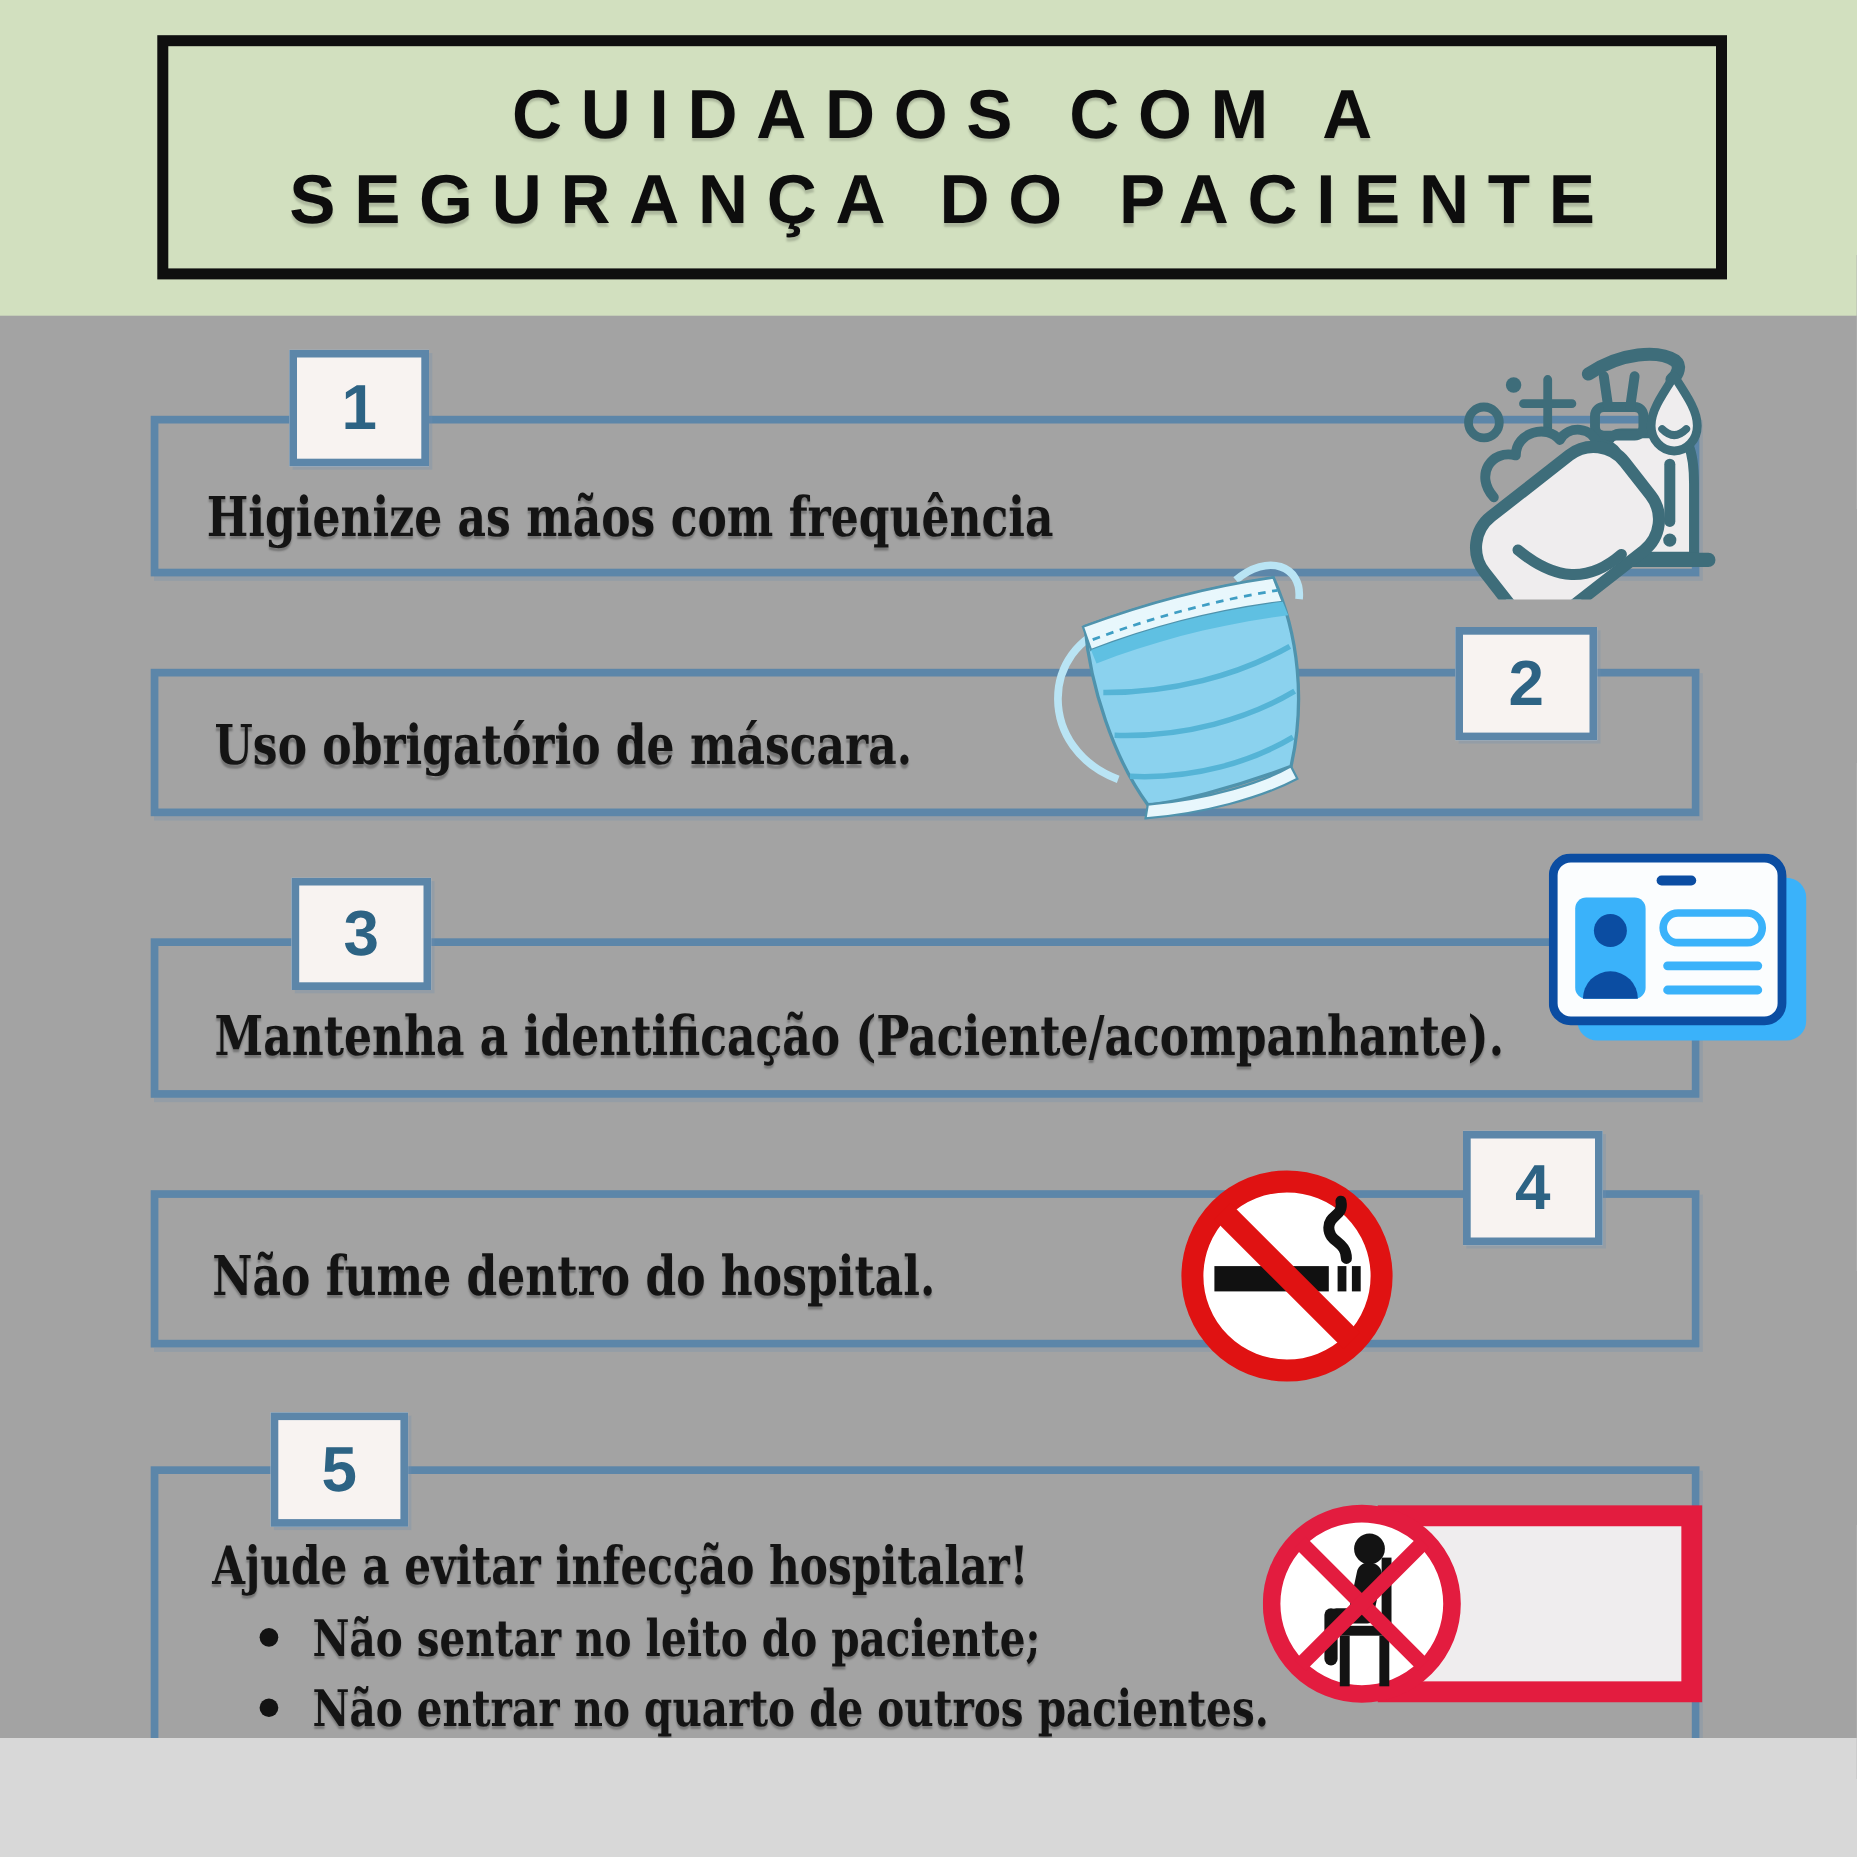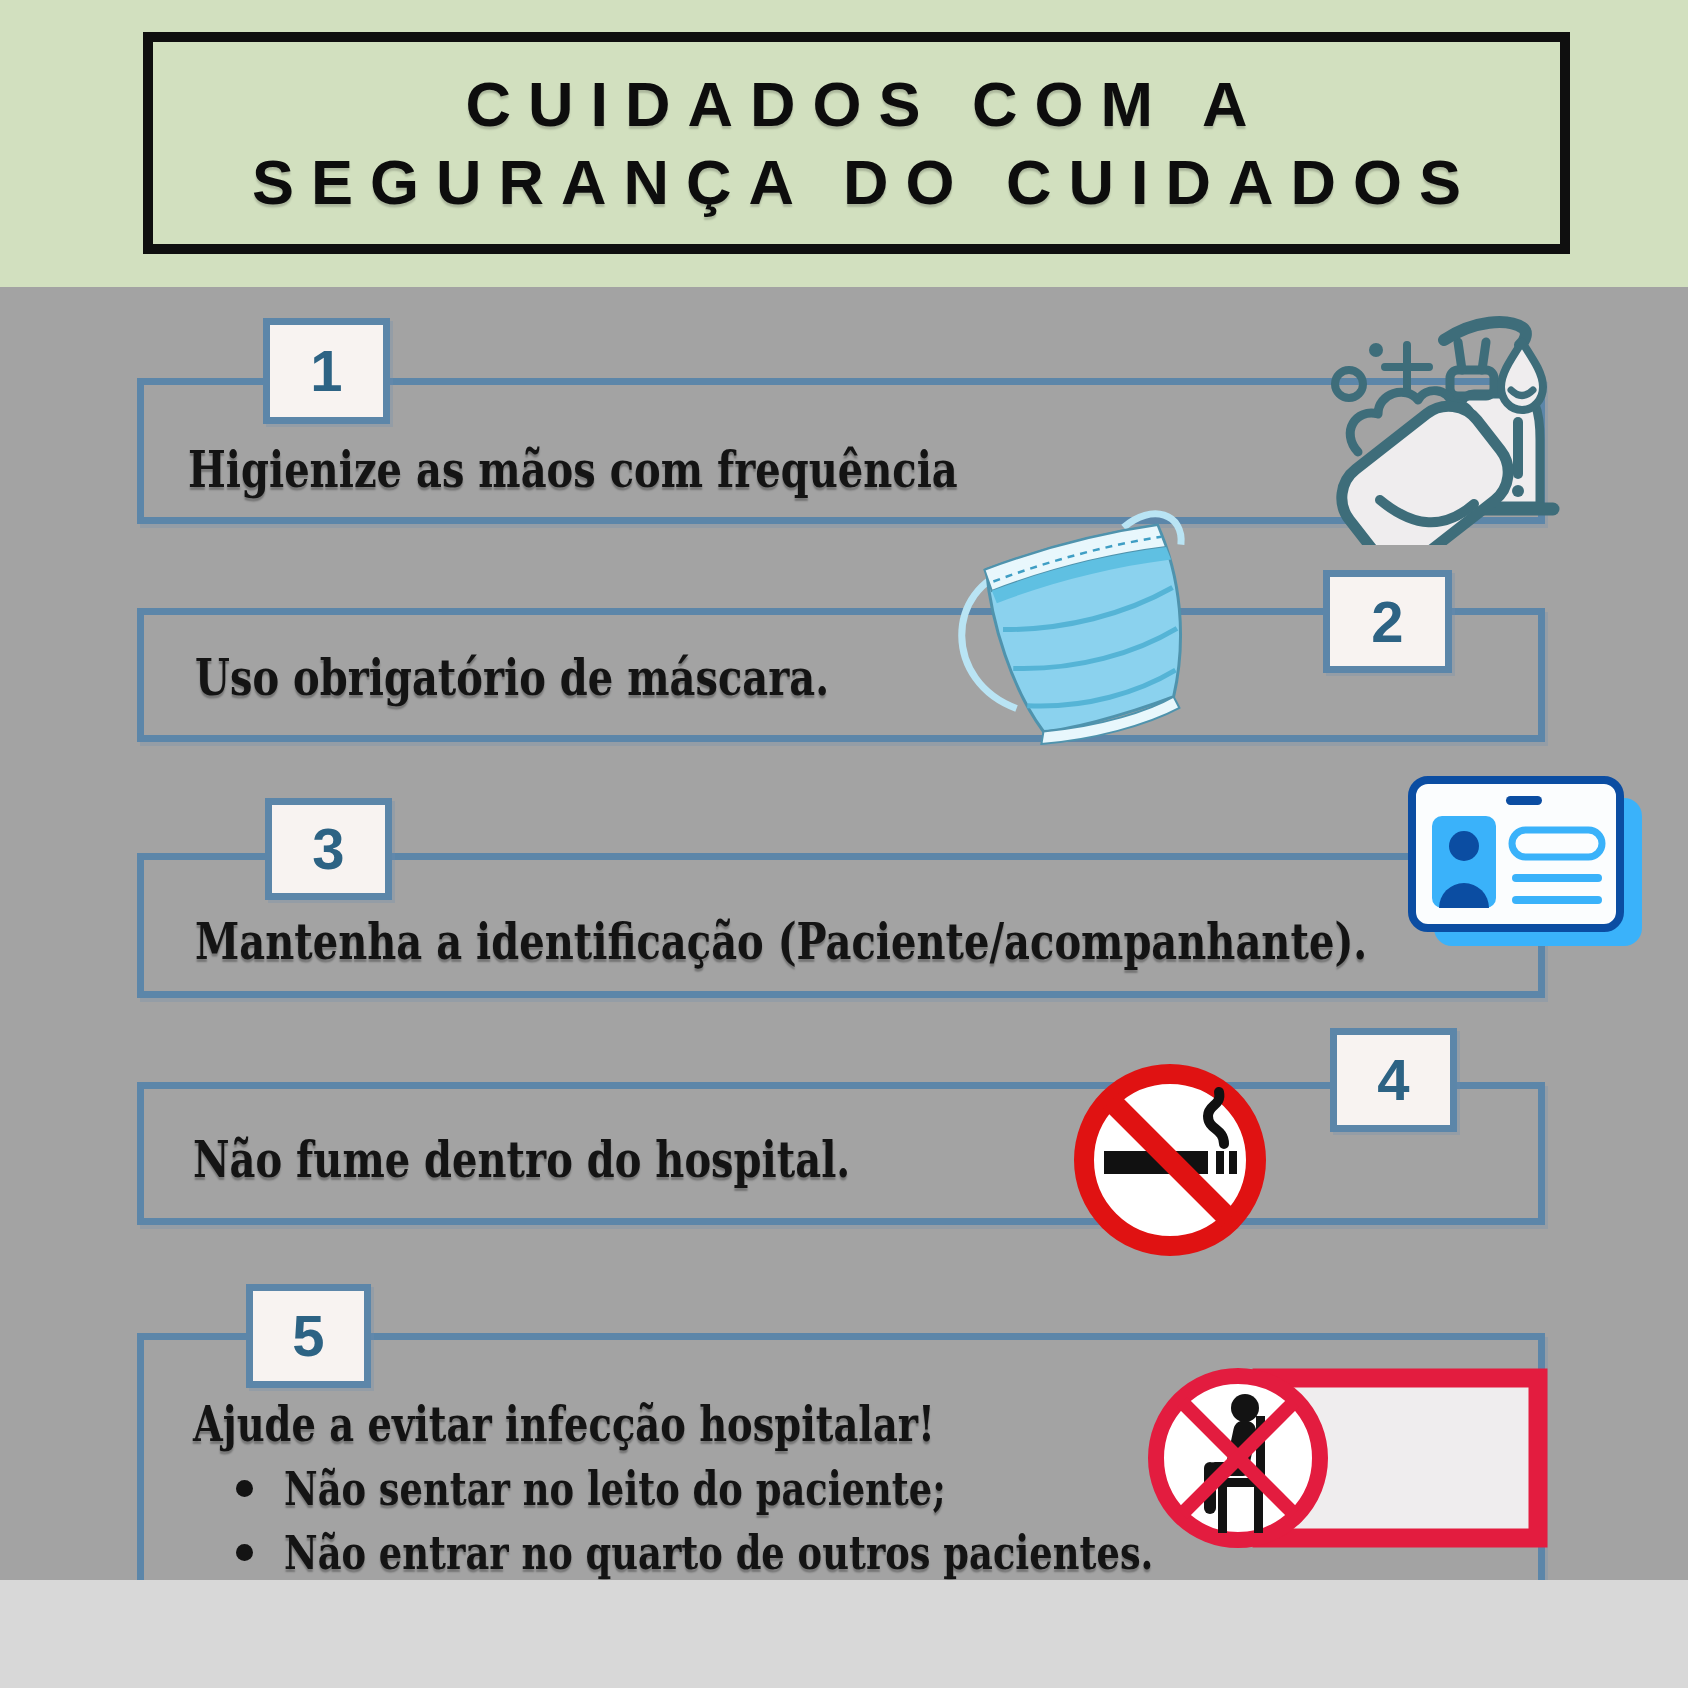--- a/index.html
+++ b/index.html
@@ -30,21 +30,21 @@
   .icon{position:absolute;z-index:5;}
 </style>
 </head>
 <body>
 
 <div class="canvas">
 
   <div class="header-band">
     <div class="title-box">
       <div class="title-line">CUIDADOS COM A</div>
-      <div class="title-line">SEGURANÇA DO CUIDADOS</div>
+      <div class="title-line">SEGURANÇA DO PACIENTE</div>
     </div>
   </div>
 
   <div class="item-rect" style="top:378px;height:146px;"></div>
   <div class="badge" style="left:263px;top:318px;width:127px;height:106px;">
     <span>1</span>
   </div>
   <div class="item-text" style="left:188px;top:440px;">Higienize as mãos com frequência</div>
   <svg class="icon" style="left:1322px;top:290px;" width="250" height="255" viewBox="0 0 250 255">
     <g fill="none" stroke="#3e6d7a" stroke-width="9" stroke-linecap="round" stroke-linejoin="round">

